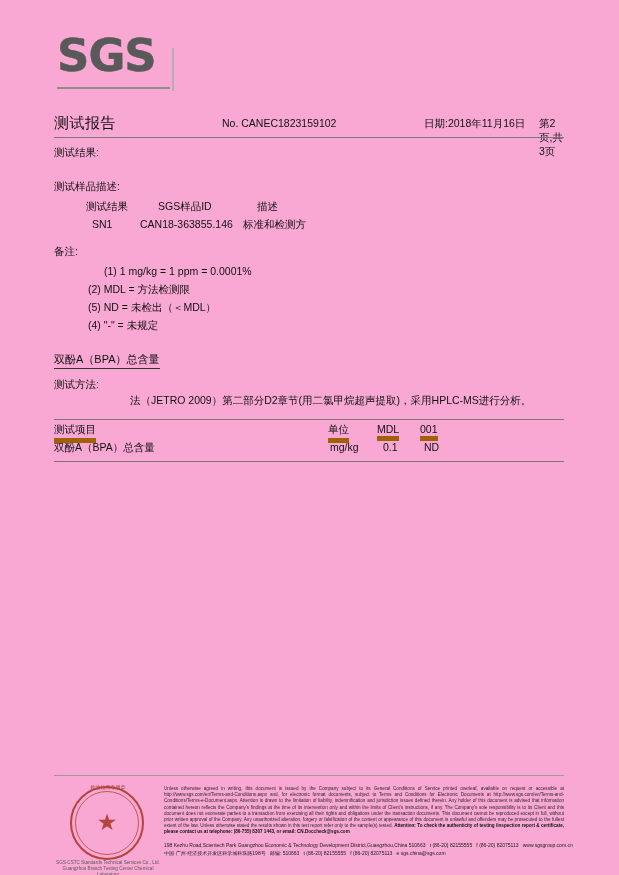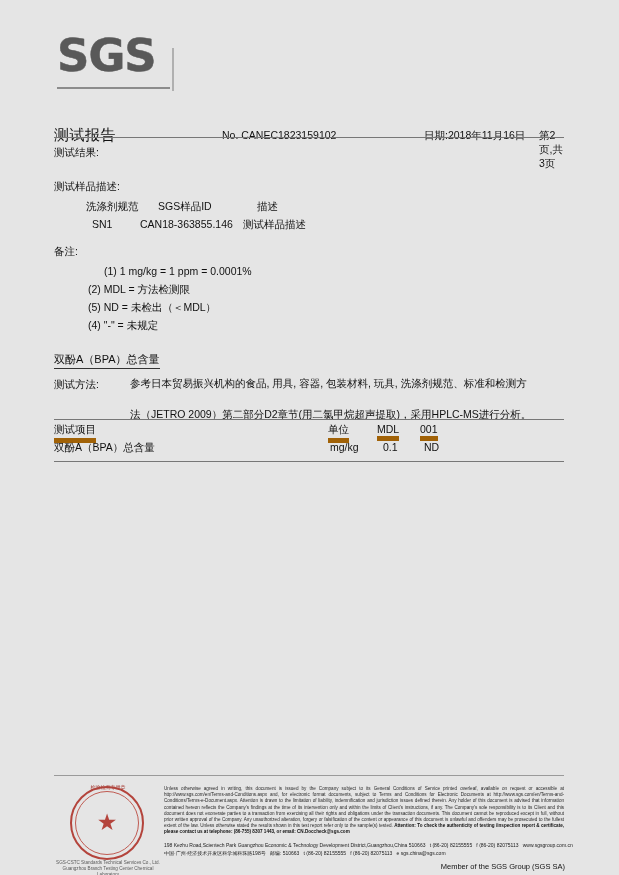--- a/index.html
+++ b/index.html
@@ -13,21 +13,21 @@
     font-family: "Liberation Sans", sans-serif;
     color: #1a1a1a;
     position: relative;
     overflow: hidden;
   }
   .page {
     position: absolute;
     left: 0; top: 0;
     width: 619px;
     height: 875px;
-    background: #e5e5e5;
+    background: #f9a8d4;
   }
 
   
   .logo-wrap {
     position: absolute;
     left: 57px;
     top: 32px;
     width: 130px;
     height: 62px;
   }
@@ -57,21 +57,20 @@
     background: #b0b0b0;
   }
 
   
   .title-row {
     position: absolute;
     left: 54px;
     top: 114px;
     width: 510px;
     height: 22px;
-    margin-top: 12px;
   }
   .doc-title {
     position: absolute;
     left: 0;
     top: 0;
     font-size: 15px;
     color: #111;
     letter-spacing: 0.5px;
   }
   .doc-no {
@@ -139,21 +138,21 @@
     top: 352px;
     font-size: 11px;
     color: #111;
     border-bottom: 1px solid #333;
     padding-bottom: 1px;
     white-space: nowrap;
   }
 
   .method-label { left: 54px; top: 378px; }
   .method-1 { left: 130px; top: 377px; }
-  .method-2 { left: 130px; top: 394px; margin-top: 14px; }
+  .method-2 { left: 130px; top: 394px; }
 
   
   .rt-head { top: 423px; }
   .rt-item { left: 54px; }
   .rt-unit { left: 328px; }
   .rt-mdl { left: 377px; }
   .rt-001 { left: 420px; }
   .u-line { border-bottom: 5px solid #a16207; padding-bottom: 1px; }
 
   .rt-rule-top {
@@ -296,38 +295,37 @@
     <div class="doc-no">No. CANEC1823159102</div>
     <div class="doc-date">日期:2018年11月16日</div>
     <div class="doc-page">第2页,共3页</div>
   </div>
   <div class="title-underline"></div>
 
   <div class="line results-label">测试结果:</div>
 
   <div class="line sample-desc-label">测试样品描述:</div>
 
-  <div class="line tbl-head th-1">洗涤剂规范</div>
+  <div class="line tbl-head th-1">测试结果</div>
   <div class="line tbl-head th-2">SGS样品ID</div>
   <div class="line tbl-head th-3">描述</div>
 
   <div class="line tbl-row td-1">SN1</div>
   <div class="line tbl-row td-2">CAN18-363855.146</div>
-  <div class="line tbl-row td-3">测试样品描述</div>
+  <div class="line tbl-row td-3">标准和检测方</div>
 
   <div class="line notes-label">备注:</div>
   <div class="line note note-1">(1) 1 mg/kg = 1 ppm = 0.0001%</div>
   <div class="line note note-2">(2) MDL = 方法检测限</div>
   <div class="line note note-3">(5) ND = 未检出（＜MDL）</div>
   <div class="line note note-4">(4) "-" = 未规定</div>
 
   <div class="section-head">双酚A（BPA）总含量</div>
 
   <div class="line method-label">测试方法:</div>
-  <div class="line method-1">参考日本贸易振兴机构的食品, 用具, 容器, 包装材料, 玩具, 洗涤剂规范、标准和检测方</div>
   <div class="line method-2">法（JETRO 2009）第二部分D2章节(用二氯甲烷超声提取)，采用HPLC-MS进行分析。</div>
 
   <div class="rt-rule-top"></div>
   <div class="line rt-head rt-item u-line">测试项目</div>
   <div class="line rt-head rt-unit u-line">单位</div>
   <div class="line rt-head rt-mdl u-line">MDL</div>
   <div class="line rt-head rt-001 u-line">001</div>
 
   <div class="line rt-row rr-item">双酚A（BPA）总含量</div>
   <div class="line rt-row rr-unit">mg/kg</div>
@@ -359,15 +357,14 @@
     </div>
     <div class="row">
       <span>中国·广州·经济技术开发区科学城科珠路198号</span>
       &nbsp;&nbsp;<span>邮编: 510663</span>
       &nbsp;&nbsp;<span>t (86-20) 82155555</span>
       &nbsp;&nbsp;<span>f (86-20) 82075113</span>
       &nbsp;&nbsp;<span>e sgs.china@sgs.com</span>
     </div>
   </div>
 
-  <div class="member-line">Member of the SGS Group (SGS SA)</div>
 
 </div>
 
 </body></html>

